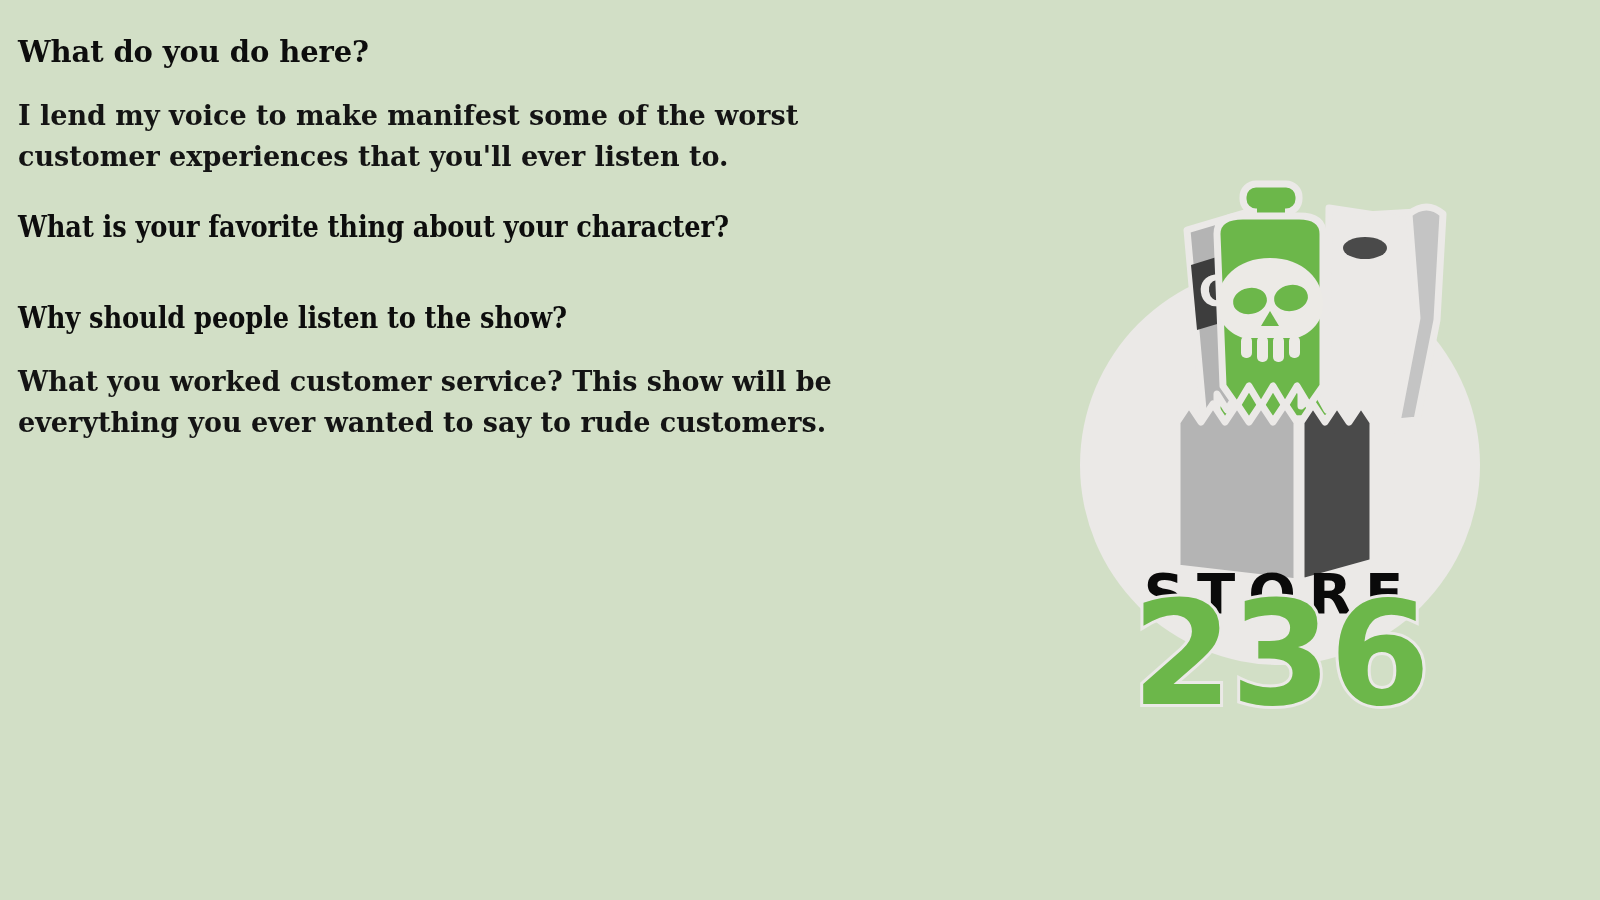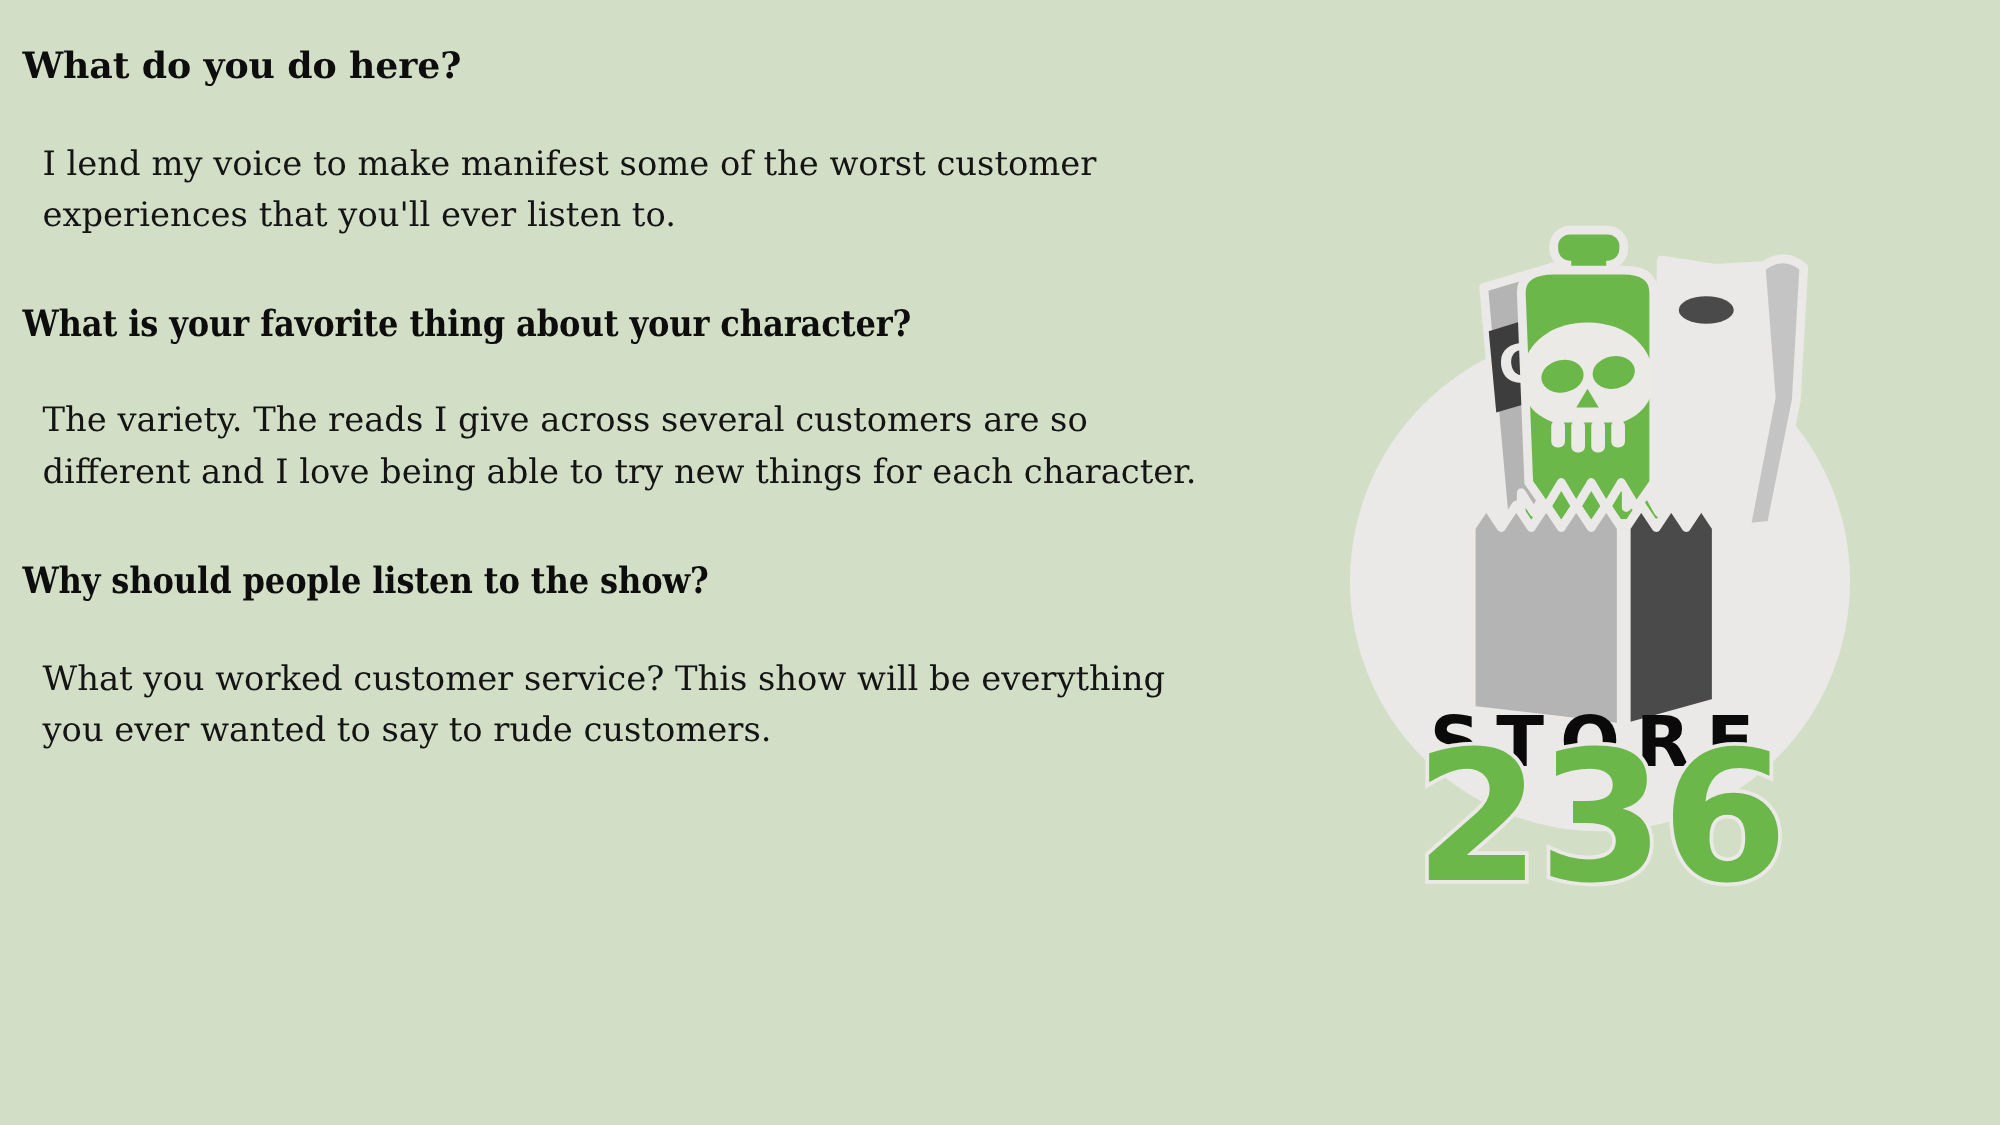--- a/index.html
+++ b/index.html
@@ -51,25 +51,25 @@
 
   
   .qa-question.condensed {
     font-stretch: condensed;
     transform: scaleX(0.985);
     transform-origin: left center;
   }
 
   .qa-answer {
     font-family: "DejaVu Serif", serif;
-    font-weight: normal;
+    font-weight: bold;
     font-size: 27px;
     line-height: 1.52;
     color: #141414;
-    margin: 16px;
+    margin: 0;
     padding: 0;
     max-width: 930px;
   }
 
   .gap-q-to-a   { height: 28px; }
   .gap-a-to-q   { height: 36px; }
   .gap-q2-to-a  { height: 26px; }
 
   
   .logo-wrap {
@@ -97,21 +97,20 @@
       <h2 class="qa-question">What do you do here?</h2>
       <div class="gap-q-to-a"></div>
       <p class="qa-answer">I lend my voice to make manifest some of the worst customer experiences that you'll ever listen to.</p>
     </div>
 
     <div class="gap-a-to-q"></div>
 
     <div class="qa-block">
       <h2 class="qa-question condensed">What is your favorite thing about your character?</h2>
       <div class="gap-q2-to-a"></div>
-      <p class="qa-answer">The variety. The reads I give across several customers are so different and I love being able to try new things for each character.</p>
     </div>
 
     <div class="gap-a-to-q"></div>
 
     <div class="qa-block">
       <h2 class="qa-question condensed">Why should people listen to the show?</h2>
       <div class="gap-q-to-a"></div>
       <p class="qa-answer">What you worked customer service? This show will be everything you ever wanted to say to rude customers.</p>
     </div>
 

